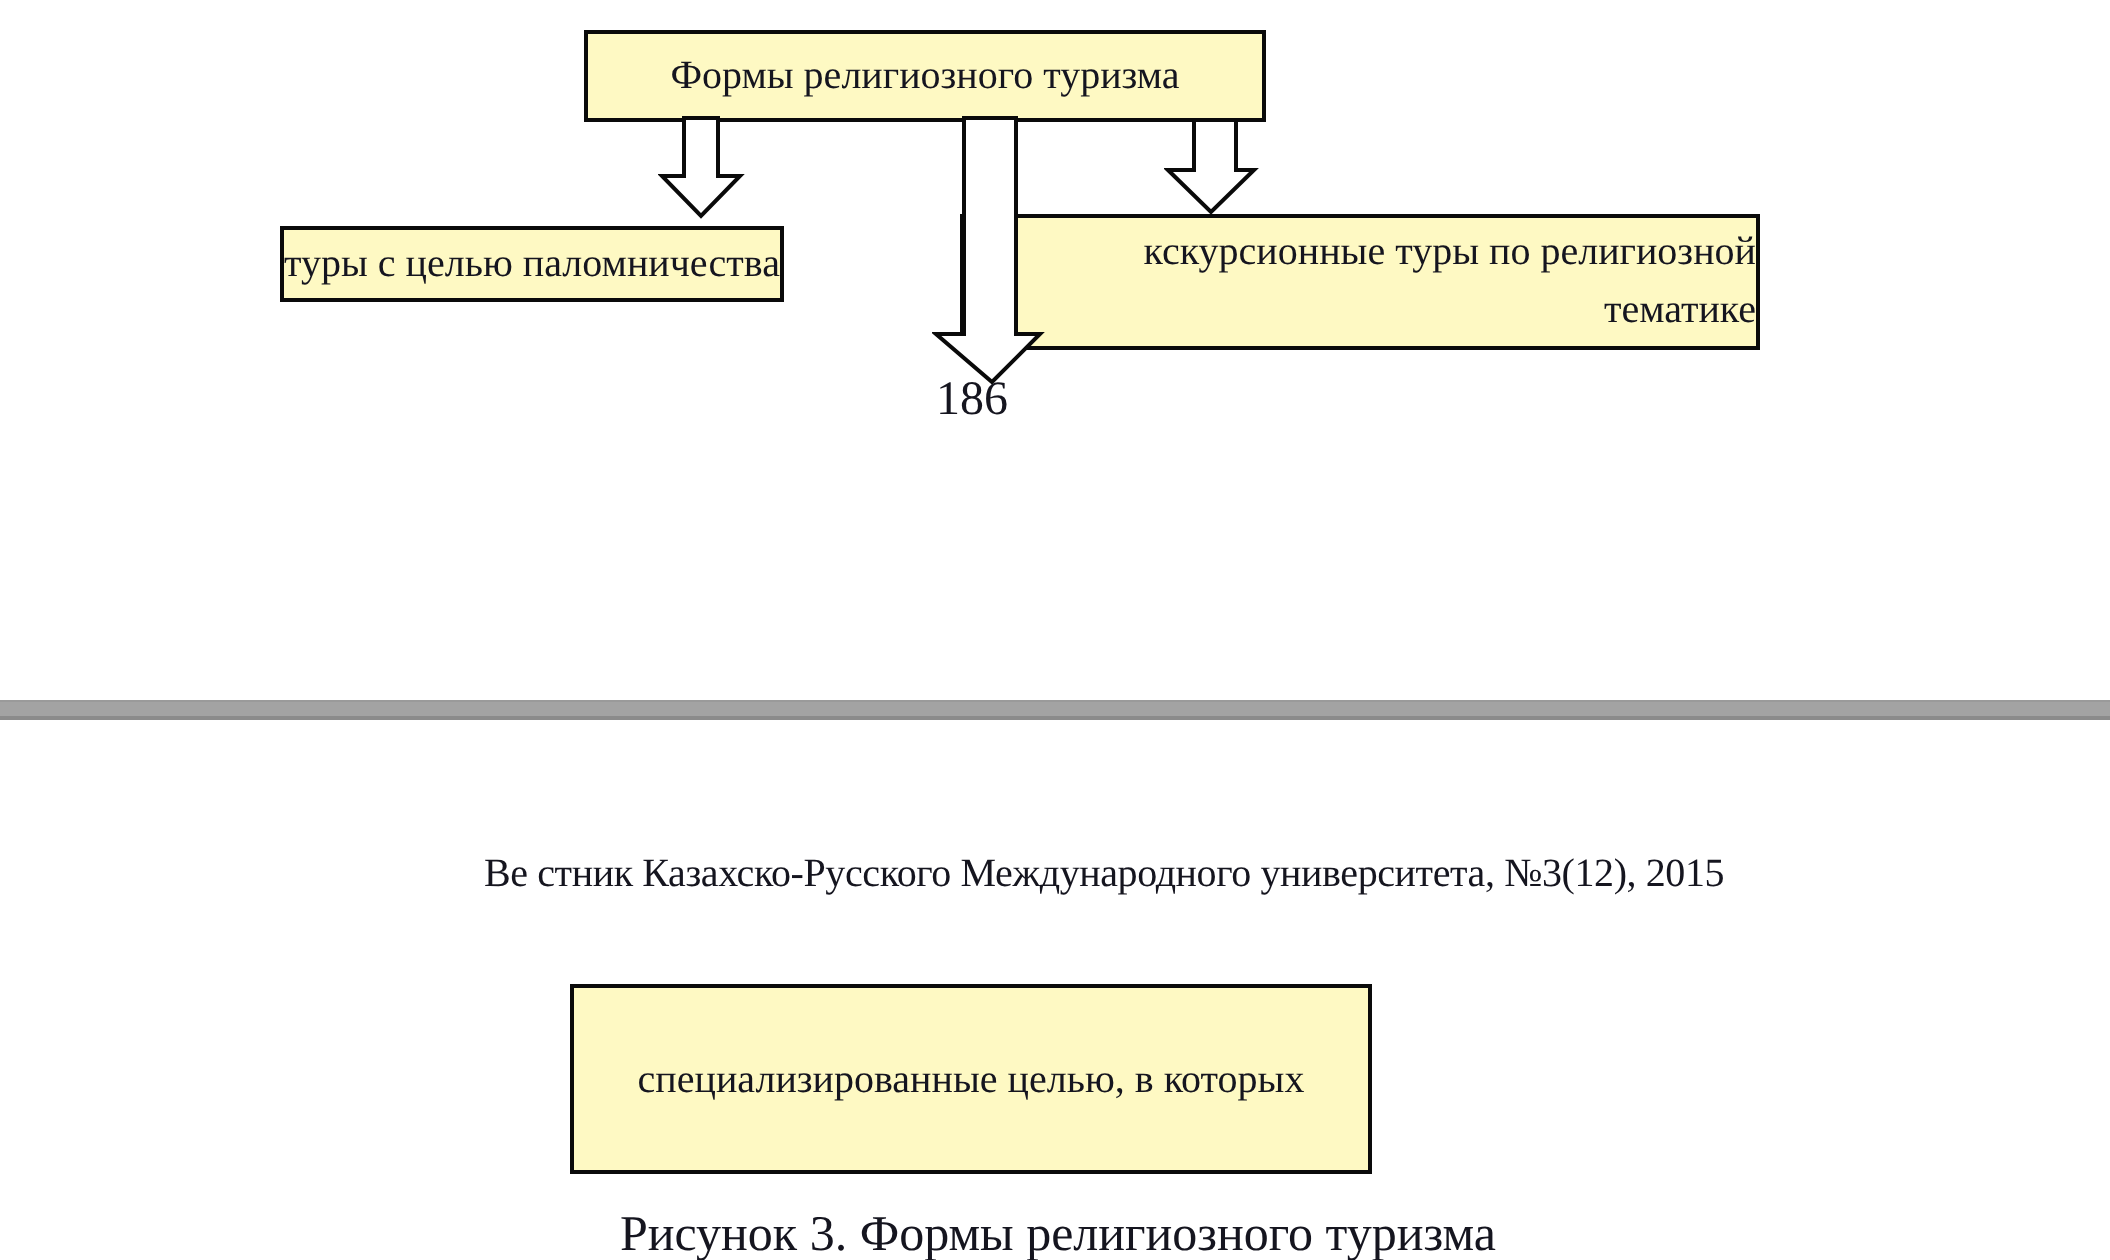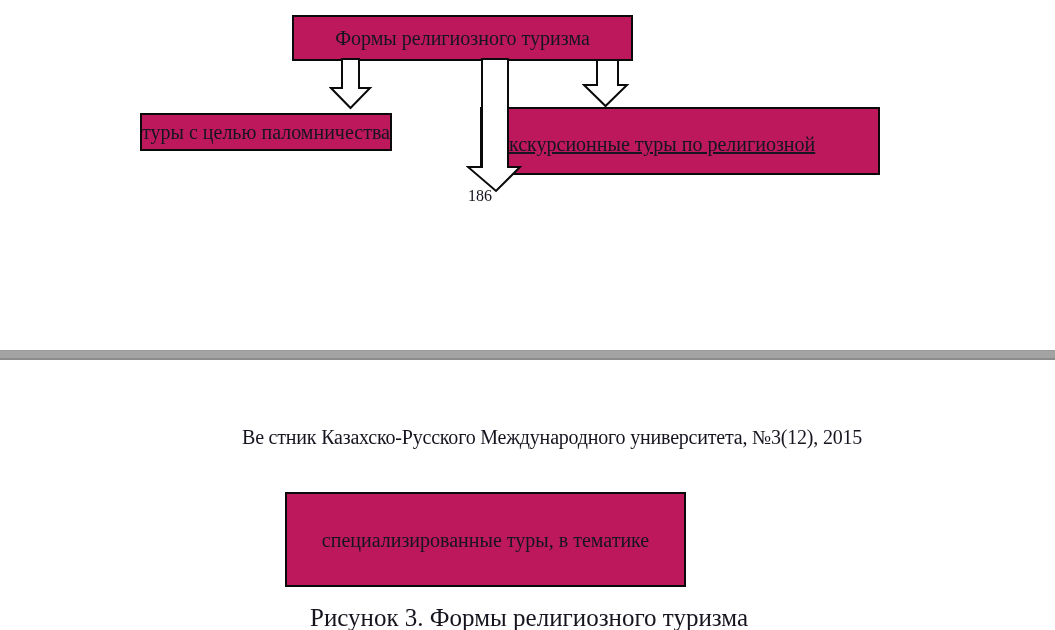--- a/index.html
+++ b/index.html
@@ -3,34 +3,34 @@
 <meta charset="utf-8">
 <style>
   html,body{margin:0;padding:0;background:#fff;}
   .screen{
     position:relative;width:1055px;height:630px;overflow:hidden;
     background:var(--background,#ffffff);
     color:var(--text,#15151f);
     font-family:"Liberation Serif","DejaVu Serif",serif;
   }
   .box{
-    position:absolute;box-sizing:border-box;background:#be185d;
+    position:absolute;box-sizing:border-box;background:#fef9c3;
     border:2px solid var(--border,#0a0a0a);
     display:flex;align-items:center;justify-content:center;
-    text-align:left;
+    text-align:right;
   }
   .title-box{left:292px;top:15px;width:341px;height:46px;font-size:20px;z-index:1;}
   .left-box{left:104px;top:113px;width:252px;height:38px;font-size:20px;z-index:1;margin-left:36px;}
   .right-box{left:480px;top:107px;width:400px;height:68px;font-size:20px;z-index:1;align-items:flex-start;}
-  .right-box .inner{margin-left:27px;width:calc(100% - 27px);line-height:29px;padding-top:21px;text-decoration:underline;}
+  .right-box .inner{margin-left:27px;width:calc(100% - 27px);line-height:29px;padding-top:3px;}
   .bottom-box{left:285px;top:492px;width:401px;height:95px;font-size:20px;line-height:28px;}
   .line{display:block;}
   .arrow-svg{position:absolute;z-index:2;}
   .arrow-svg polygon{fill:#ffffff;stroke:var(--border,#0a0a0a);stroke-width:2;stroke-linejoin:miter;}
-  .page-number{position:absolute;left:468px;top:187px;font-size:16px;z-index:3;font-family:Liberation Serif, serif;}
+  .page-number{position:absolute;left:468px;top:187px;font-size:24px;z-index:3;font-family:Liberation Serif, serif;}
   .page-divider{
     position:absolute;left:0;top:350px;width:100%;height:10px;box-sizing:border-box;
     background:var(--divider,#a3a3a3);
     border-top:1px solid #9a9a9a;border-bottom:2px solid var(--divider_edge,#8b8b8b);
     z-index:4;
   }
   .journal-header{
     position:absolute;left:242px;top:426px;font-size:20px;font-weight:normal;
     white-space:nowrap;letter-spacing:-0.2px;
   }
@@ -47,20 +47,21 @@
       <span>Формы религиозного туризма</span>
     </div>
 
     <div class="box left-box">
       <span>туры с целью паломничества</span>
     </div>
 
     <div class="box right-box">
       <div class="inner">
         <span class="line">кскурсионные туры по религиозной</span>
+        <span class="line">тематике</span>
       </div>
     </div>
 
     <svg class="arrow-svg" style="left:329px;top:58px;" width="46" height="52" viewBox="0 0 46 52">
       <polygon points="13,1 30,1 30,30 41,30 21.5,50 2,30 13,30"></polygon>
     </svg>
 
     <svg class="arrow-svg" style="left:582px;top:59px;" width="48" height="50" viewBox="0 0 48 50">
       <polygon points="15,1 36,1 36,26 45,26 23.5,47 2,26 15,26"></polygon>
     </svg>
@@ -73,20 +74,20 @@
   </section>
 
   <div class="page-divider"></div>
 
   <section>
 
     <div class="journal-header">Ве стник Казахско-Русского Международного университета, №3(12), 2015</div>
 
     <div class="box bottom-box">
       <div>
-        <span class="line">специализированные туры, в тематике</span>
+        <span class="line">специализированные целью, в которых</span>
       </div>
     </div>
 
     <div class="figure-caption">Рисунок 3. Формы религиозного туризма</div>
   </section>
 
 </div>
 
 </body></html>

